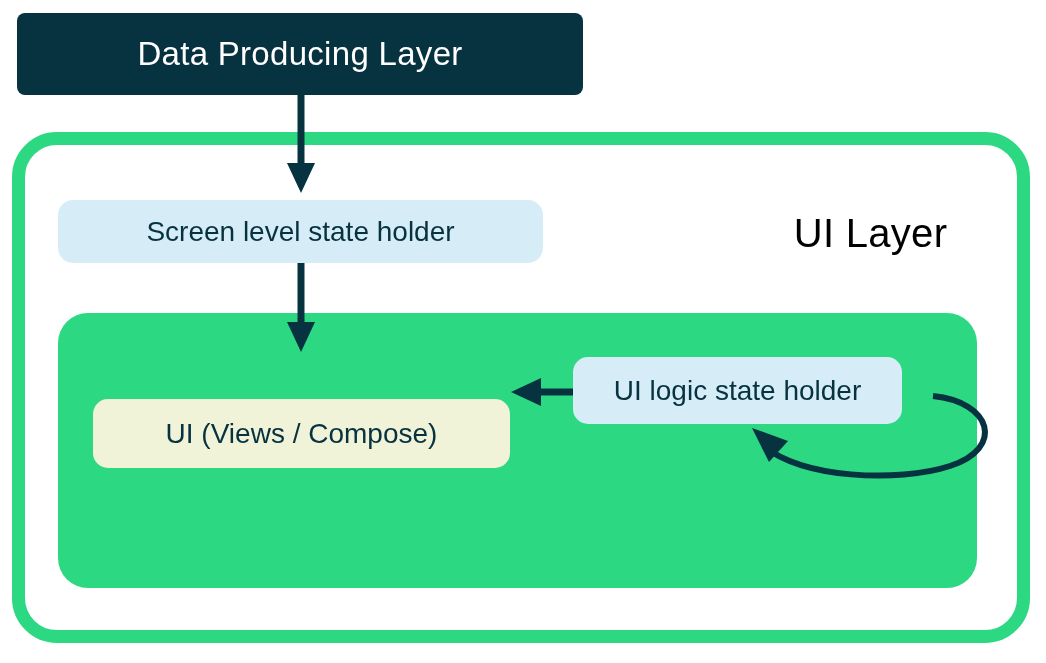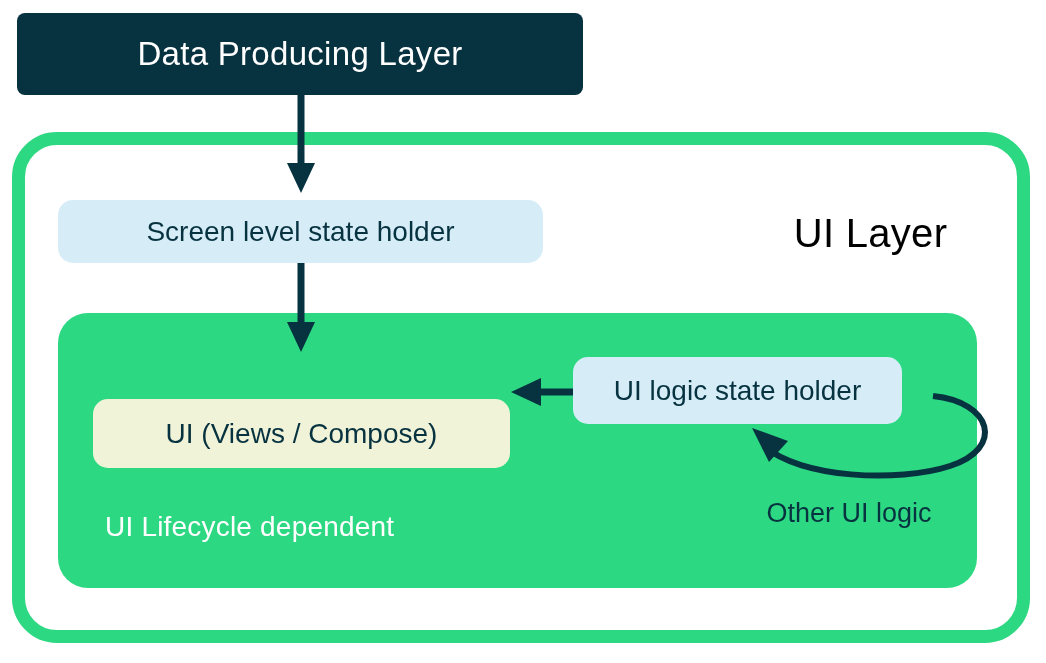--- a/index.html
+++ b/index.html
@@ -124,24 +124,22 @@
   <div class="inner-green"></div>
 
   <div class="node cream-box">
     <span>UI (Views / Compose)</span>
   </div>
 
   <div class="node blue-box ui-logic">
     <span>UI logic state holder</span>
   </div>
 
-  <div class="lifecycle-label">UI Lifecycle dependent</div>
 
   <div class="other-holders-label">
-    <div>Other UI logic</div>
   </div>
 
   <svg class="arrow-layer" viewBox="0 0 1046 663" xmlns="http://www.w3.org/2000/svg">
 
     <g>
       <line x1="301" y1="95" x2="301" y2="168" stroke="#073240" stroke-width="7"></line>
       <polygon points="301,193 287,163 315,163" fill="#073240"></polygon>
     </g>
 
     <g>

